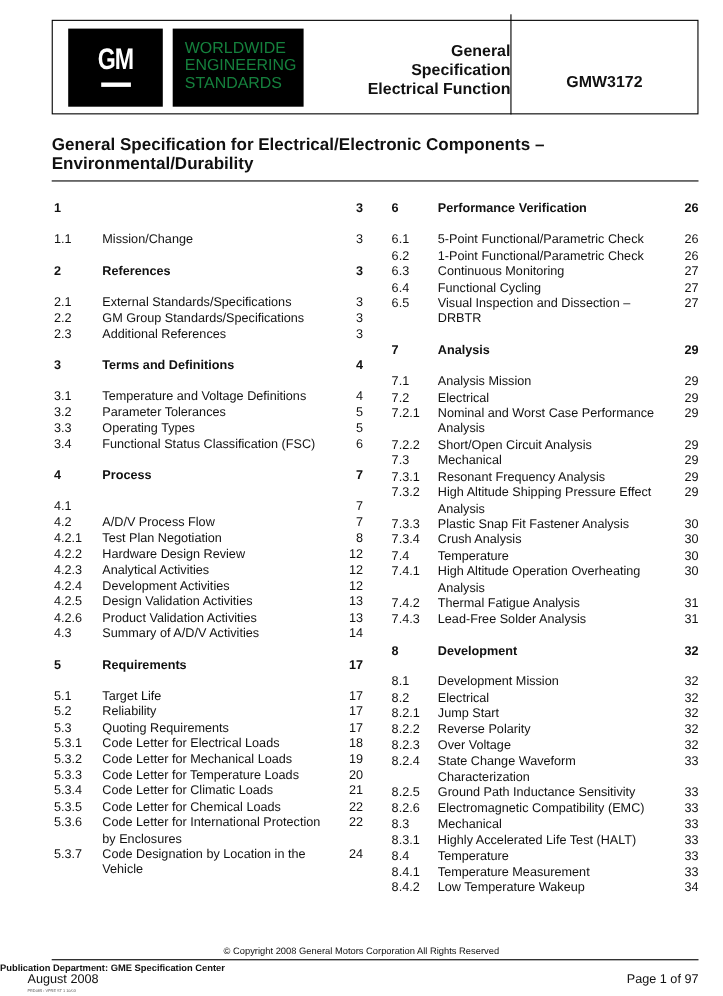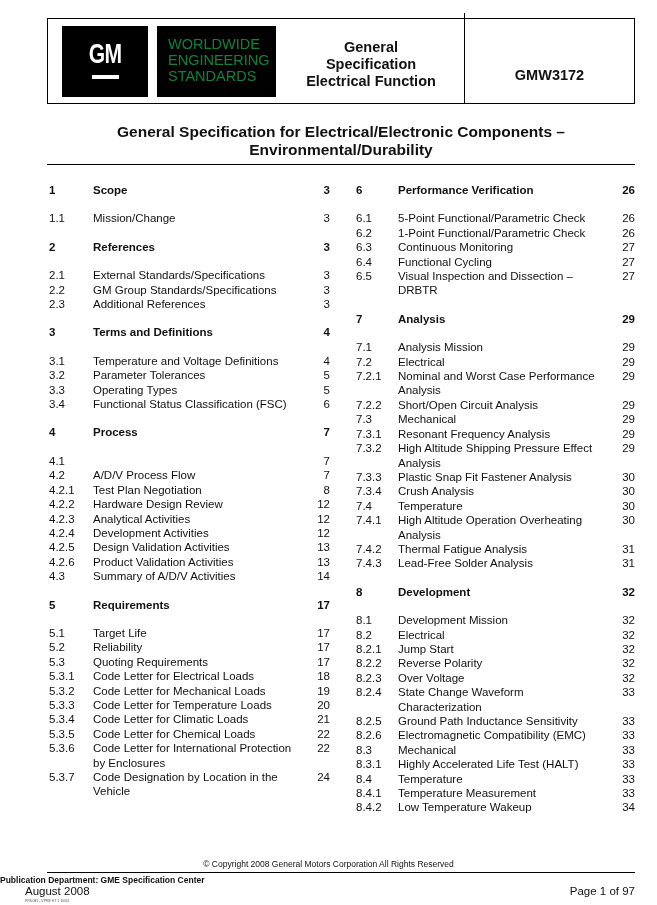--- a/index.html
+++ b/index.html
@@ -7,25 +7,25 @@
          font-family: "Liberation Sans", sans-serif; color: #111; }
   .hdr { position: absolute; left: 47px; top: 18px; width: 588px; height: 86px;
          border: 1px solid #000; box-sizing: border-box; }
   .gm-box { position: absolute; left: 14px; top: 7px; width: 86px; height: 71px; background: #000; }
   .gm-text { position: absolute; left: 0; right: 0; top: 13px; text-align: center; color: #fff;
              font-family: "Liberation Sans Narrow", "Liberation Sans", sans-serif; font-weight: bold;
              font-size: 27px; letter-spacing: -1px; transform: scaleX(0.78); }
   .gm-bar { position: absolute; left: 30px; width: 27px; top: 49px; height: 4px; background: #fff; }
   .wes-box { position: absolute; left: 109px; top: 7px; width: 119px; height: 71px; background: #000; color: #15803d;
              box-sizing: border-box; padding: 10px 0 0 11px; font-size: 14.5px; line-height: 16px; }
-  .gen-spec { position: absolute; left: 230px; top: 20px; width: 186px; text-align: center;
+  .gen-spec { position: absolute; left: 230px; top: 20px; width: 186px; text-align: right;
               font-weight: bold; font-size: 14.5px; line-height: 17px; }
   .divider { position: absolute; left: 416px; top: -6px; bottom: -1px; border-left: 1px solid #000; }
   .doc-num { position: absolute; left: 417px; right: 0; top: 48px; text-align: center; font-weight: bold; font-size: 14.5px; }
-  .doc-title { position: absolute; left: 47px; width: 588px; top: 123px; text-align: center;
+  .doc-title { position: absolute; left: 47px; width: 588px; top: 123px; 
                font-weight: bold; font-size: 15.5px; line-height: 18px; }
   .title-rule { position: absolute; left: 47px; width: 588px; top: 164px; border-top: 1.5px solid #000; }
   .col { position: absolute; top: 183px; font-size: 11.5px; line-height: 14.4px; }
   .col-left { left: 49px; width: 281px; }
   .col-right { left: 356px; width: 279px; }
   .row { position: relative; display: flex; }
   .row .num { width: 44px; flex: none; }
   .col-right .num { width: 42px; }
   .row .ttl { flex: 1; padding-right: 28px; }
   .row .pg { position: absolute; right: 0; top: 0; text-align: right; }
@@ -62,21 +62,20 @@
 
 <div class="doc-title">
   <div>General Specification for Electrical/Electronic Components –</div>
   <div>Environmental/Durability</div>
 </div>
 <div class="title-rule"></div>
 
 <div class="col col-left" id="toc-left">
     <div class="row major">
       <span class="num">1</span>
-      <span class="ttl">Scope</span>
       <span class="pg">3</span>
     </div>
     <div class="row">
       <span class="num">1.1</span>
       <span class="ttl">Mission/Change</span>
       <span class="pg">3</span>
     </div>
     <div class="row major gap">
       <span class="num">2</span>
       <span class="ttl">References</span>

